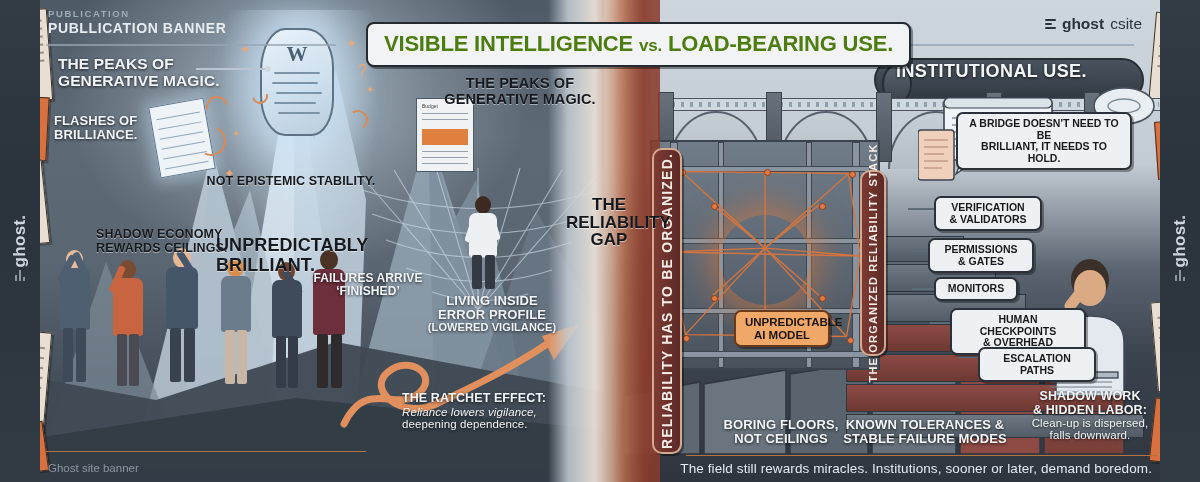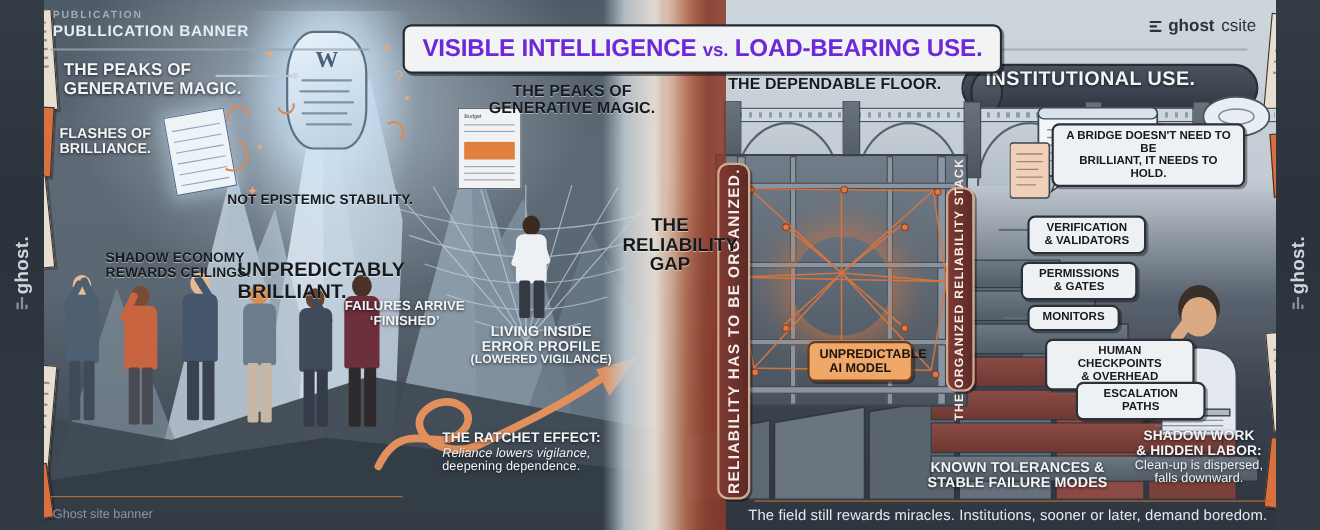--- a/index.html
+++ b/index.html
@@ -229,21 +229,21 @@
     color:#f6ece6; font-weight:700; letter-spacing:1.2px;
     display:flex; align-items:center; justify-content:center;
     box-shadow: 2px 2px 0 rgba(0,0,0,.4);
   }
   .banner-v span{ transform: rotate(-90deg); white-space:nowrap; }
 
   
   .title-chip{
     position:absolute; left:366px; top:22px; z-index:26;
     background:#f1f3f5; border:2px solid #232a31; border-radius:8px;
-    padding:7px 16px 8px; font-size:22px; font-weight:700; color:#6d28d9;
+    padding:7px 16px 8px; font-size:22px; font-weight:700; color:#4d7c0f;
     letter-spacing:-.2px; white-space:nowrap;
     box-shadow: 2px 2px 0 rgba(0,0,0,.4);
     text-align: center;
   }
   .title-chip .vs{ font-size:17px; text-transform:lowercase; }
   .title-rule{ position:absolute; height:1.5px; background:rgba(150,165,178,.75); z-index:20;}
 
   .pub-kicker{
     position:absolute; left:48px; top:8px; z-index:25;
     color:#9fadb9; font-size:9.5px; font-weight:700; letter-spacing:1.6px;
@@ -653,21 +653,20 @@
     <div style="font-weight:400;font-size:11.5px;">deepening dependence.</div>
   </div>
 
 
   <div class="gapword">
     <div>THE</div>
     <div>RELIABILITY</div>
     <div>GAP</div>
   </div>
 
-  <div class="lbl dark" style="left:662px;top:70px;font-size:14.5px;">THE DEPENDABLE FLOOR.</div>
   <div class="lbl light" style="left:896px;top:62px;font-size:18px;letter-spacing:.4px;">INSTITUTIONAL USE.</div>
 
   <div class="chip" style="left:956px;top:112px;width:176px;font-size:10.5px;">
     <div>A BRIDGE DOESN'T NEED TO BE</div>
     <div>BRILLIANT, IT NEEDS TO HOLD.</div>
   </div>
 
   <div class="banner-v" style="left:652px;top:148px;width:30px;height:306px;font-size:14px;">
     <span>RELIABILITY HAS TO BE ORGANIZED.</span>
   </div>
@@ -702,20 +701,24 @@
   <div class="chip" style="left:950px;top:308px;width:136px;font-size:10.5px;">
     <div>HUMAN CHECKPOINTS</div>
     <div>&amp; OVERHEAD</div>
   </div>
 
   <div class="pointer-line" style="left:958px;top:356px;width:22px;"></div>
   <div class="chip" style="left:978px;top:347px;width:118px;font-size:10.5px;padding:4px 6px;">
     <div>ESCALATION PATHS</div>
   </div>
 
+  <div class="lbl light center" style="left:706px;top:418px;width:150px;font-size:13px;">
+    <div>BORING FLOORS,</div>
+    <div>NOT CEILINGS</div>
+  </div>
 
   <div class="lbl light center" style="left:842px;top:418px;width:166px;font-size:13px;">
     <div>KNOWN TOLERANCES &amp;</div>
     <div>STABLE FAILURE MODES</div>
   </div>
 
   <div class="lbl light center" style="left:1014px;top:390px;width:152px;font-size:12.5px;">
     <div>SHADOW WORK</div>
     <div>&amp; HIDDEN LABOR:</div>
     <div style="font-weight:400;font-size:11.5px;">Clean-up is dispersed,</div>

